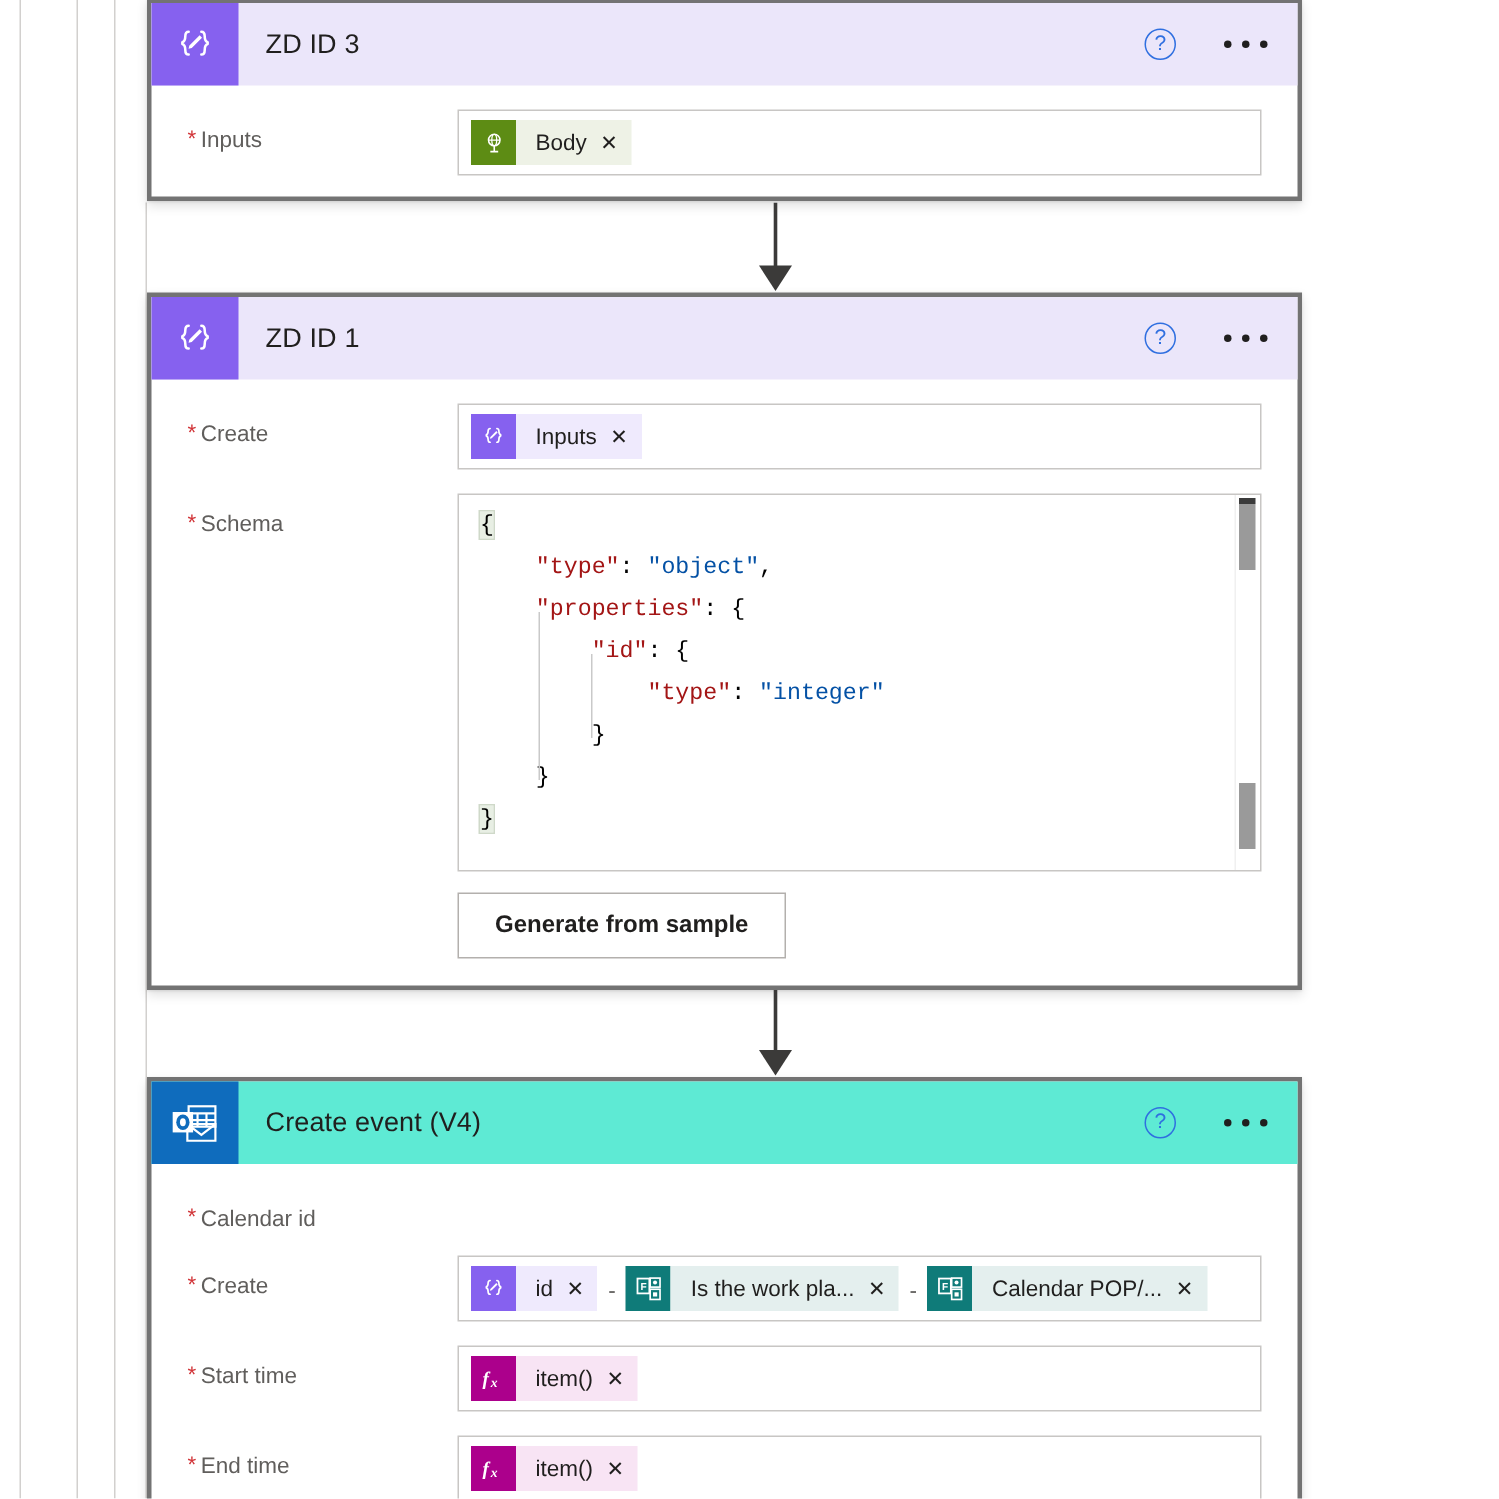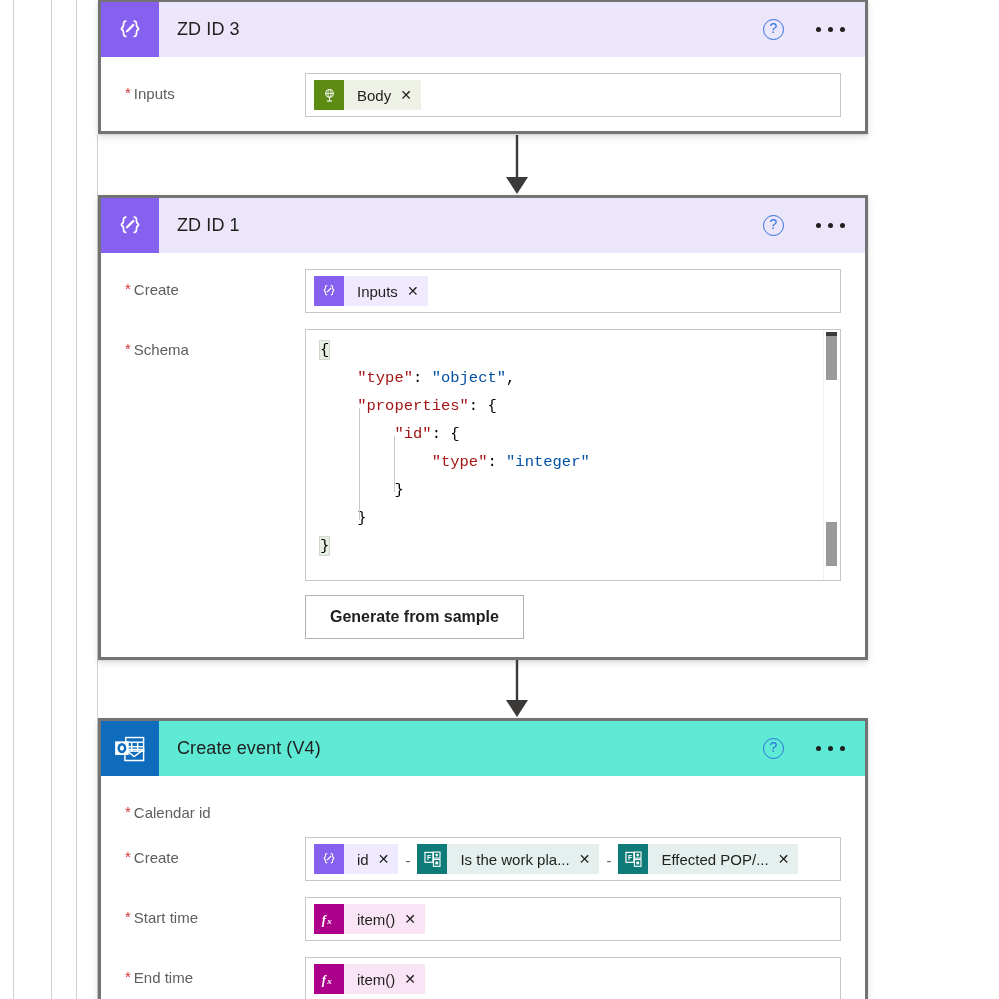--- a/index.html
+++ b/index.html
@@ -404,21 +404,21 @@
                 <svg width="19" height="19" viewBox="0 0 24 24" aria-hidden="true">
                   <rect x="2.5" y="3" width="10" height="12.5" fill="none" stroke="#fff" stroke-width="1.5"></rect>
                   <text x="5" y="12.6" font-family="Liberation Sans, sans-serif" font-size="8.5" font-weight="bold" fill="#fff">F</text>
                   <rect x="13.2" y="2.6" width="8.3" height="7.6" fill="none" stroke="#fff" stroke-width="1.4"></rect>
                   <circle cx="17.3" cy="6.4" r="1.7" fill="#fff"></circle>
                   <rect x="13.2" y="12" width="8.3" height="8.6" fill="none" stroke="#fff" stroke-width="1.4"></rect>
                   <rect x="15.6" y="14.6" width="3.5" height="3.5" fill="#fff"></rect>
                 </svg>
               </span>
               <span class="tk-label">
-                <span>Effected POP/...</span>
+                <span>Calendar POP/...</span>
                 <span class="tk-x">✕</span>
               </span>
             </span>
 
           </div>
         </div>
       </div>
 
       <div class="field-row">
         <div class="field-label">

